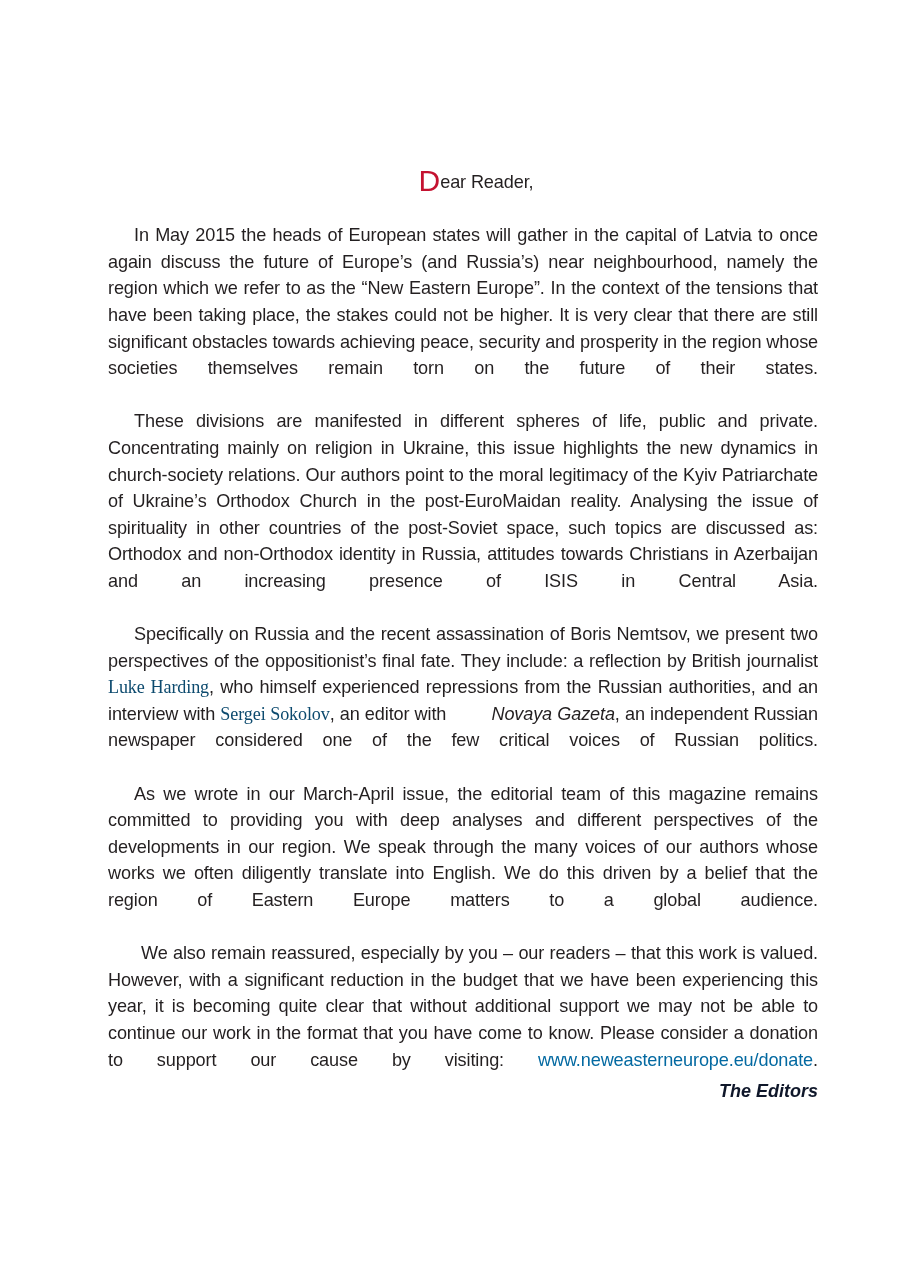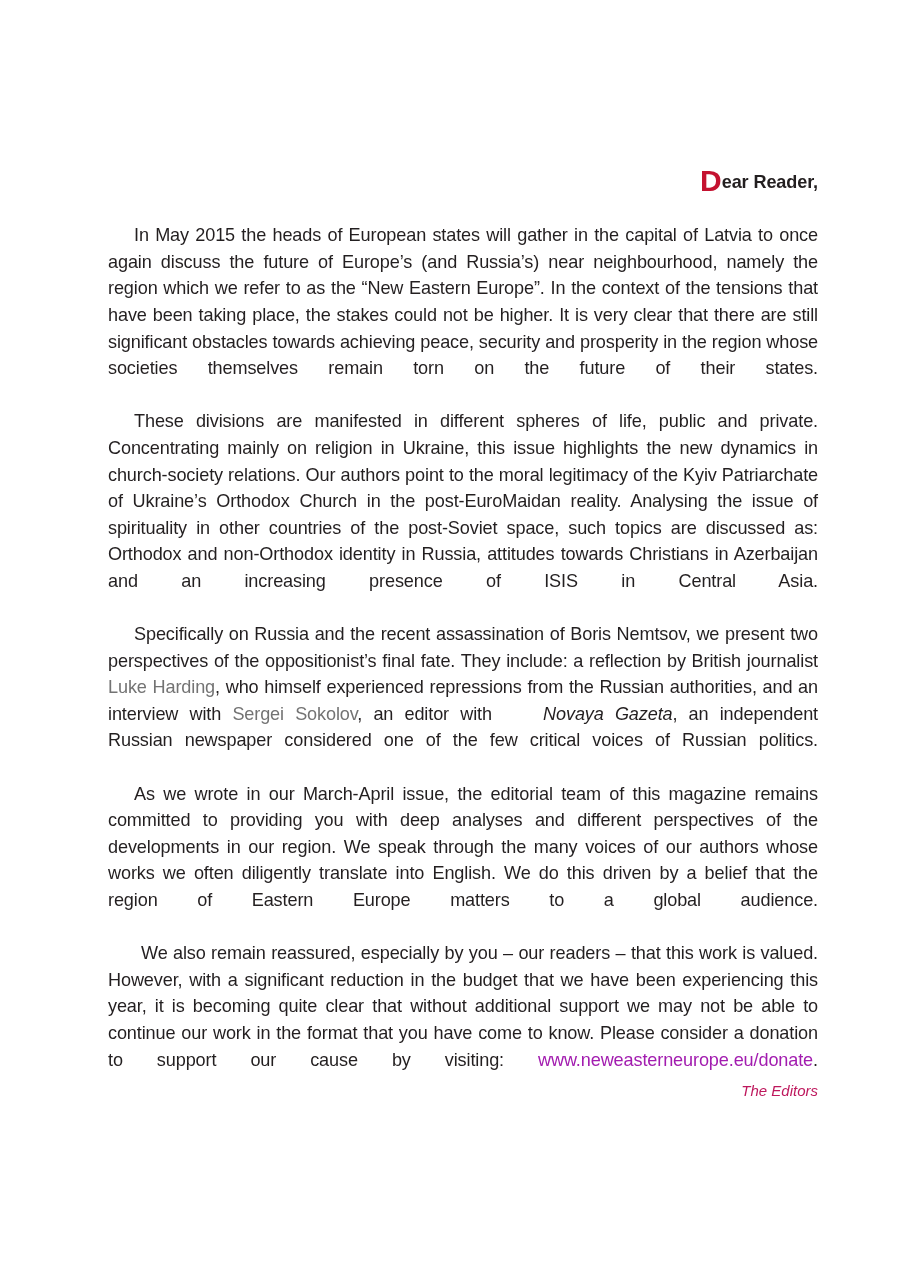--- a/index.html
+++ b/index.html
@@ -39,24 +39,23 @@
     text-align: justify;
     text-justify: inter-word;
     letter-spacing: -0.12px;
     word-spacing: 0px;
     color: #231f20;
     -webkit-hyphens: none;
     hyphens: none;
   }
 
   .para.salutation {
-    text-align: right;
+    text-align: center;
     text-indent: 26px;
     margin-bottom: 0px;
-    font-weight: bold;
   }
 
   .para.indent {
     text-indent: 26px;
   }
 
   .para.indent-wide {
     text-indent: 33px;
   }
 
@@ -69,42 +68,44 @@
 
   .dropcap {
     color: #c41230;
     font-size: 30px;
     line-height: 26.6px;
     vertical-align: -3px;
     letter-spacing: 0;
   }
 
   .accent {
-    color: #737373;
+    color: #0c4a6e;
+    font-family: Liberation Serif, serif;
   }
 
   .link {
-    color: #a21caf;
+    color: #0369a1;
   }
 
   .ital {
     font-style: italic;
     margin-left: 40px;
   }
 
   .signature {
     position: absolute;
     left: 108px;
     top: 1078px;
     width: 710px;
     text-align: right;
-    font-size: 15px;
+    font-size: 18px;
     line-height: 26.6px;
     font-style: italic;
-    color: #be185d;
+    color: #0f172a;
+    font-weight: bold;
   }
 </style>
 </head>
 <body>
 
 <div class="page">
 
   <div class="letter">
 
     <p class="para salutation"><span class="dropcap">D</span><span>ear Reader,</span></p>

